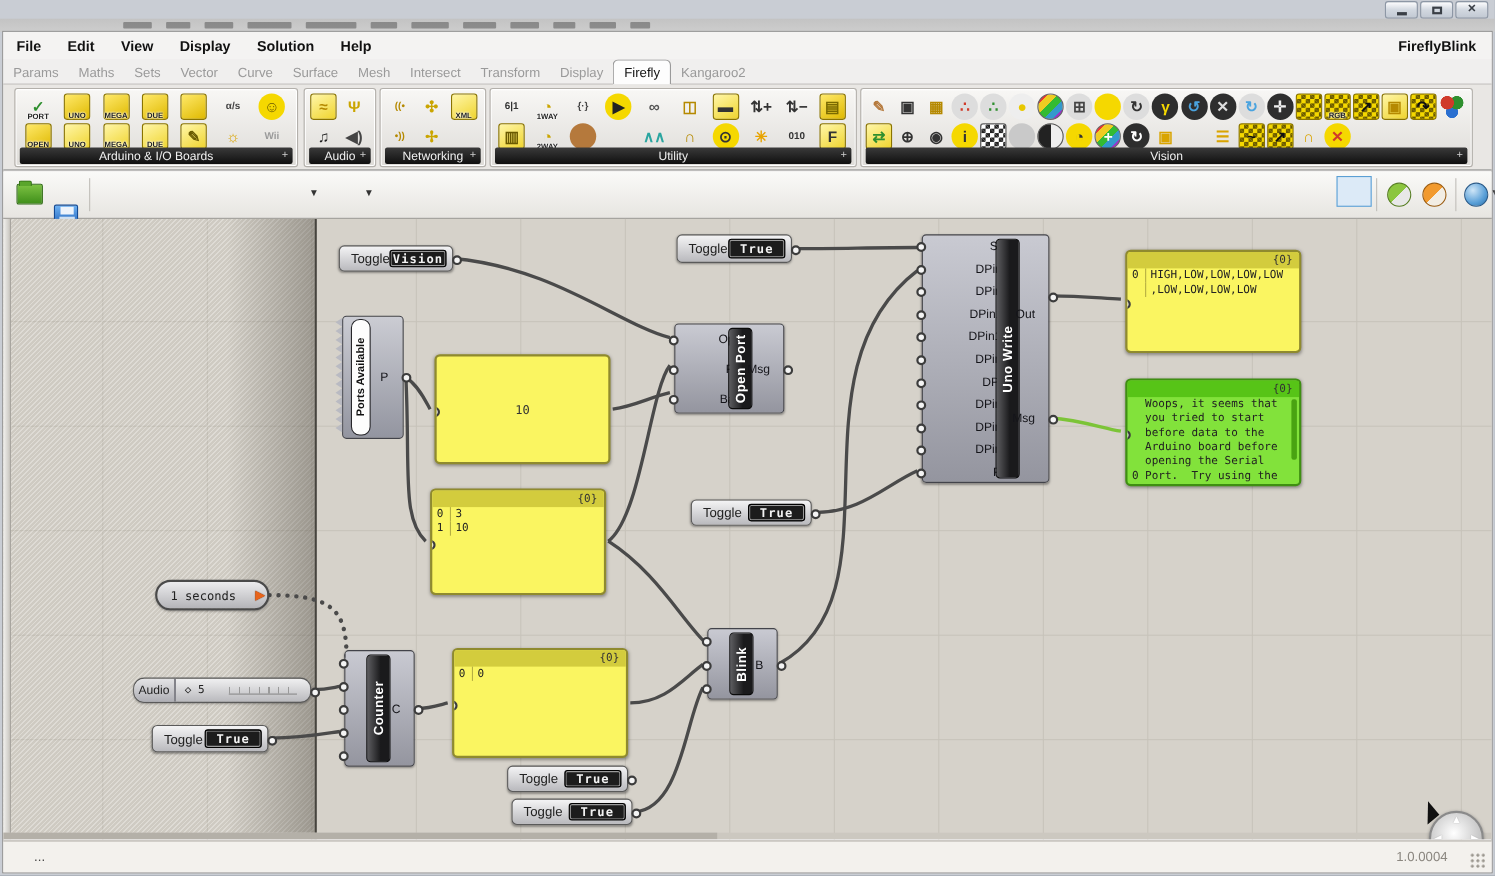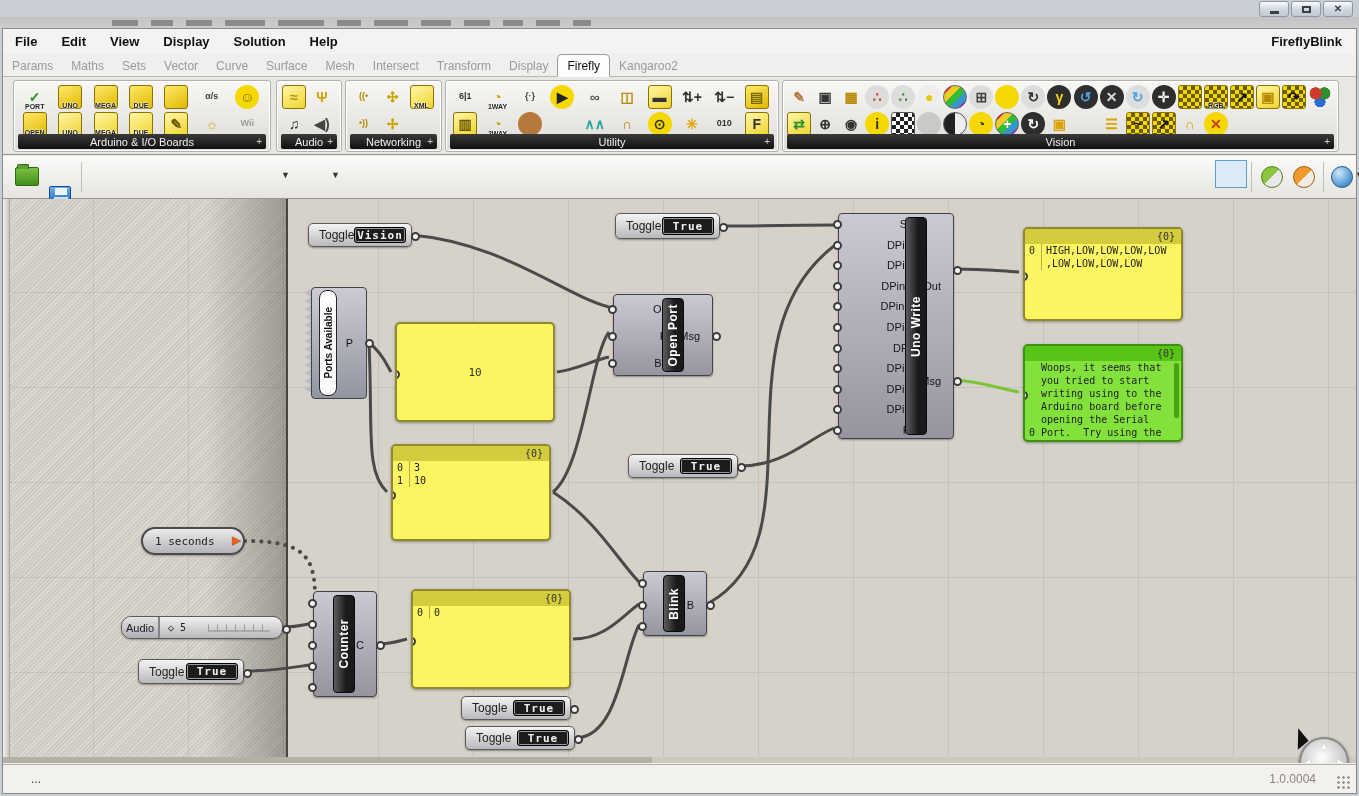--- a/index.html
+++ b/index.html
@@ -679,21 +679,21 @@
             <div class="prow">
               <span class="idx"></span>
               <span class="txt">Woops, it seems that</span>
             </div>
             <div class="prow">
               <span class="idx"></span>
               <span class="txt">you tried to start</span>
             </div>
             <div class="prow">
               <span class="idx"></span>
-              <span class="txt">writing using to the</span>
+              <span class="txt">before data to the</span>
             </div>
             <div class="prow">
               <span class="idx"></span>
               <span class="txt">Arduino board before</span>
             </div>
             <div class="prow">
               <span class="idx"></span>
               <span class="txt">opening the Serial</span>
             </div>
             <div class="prow">

